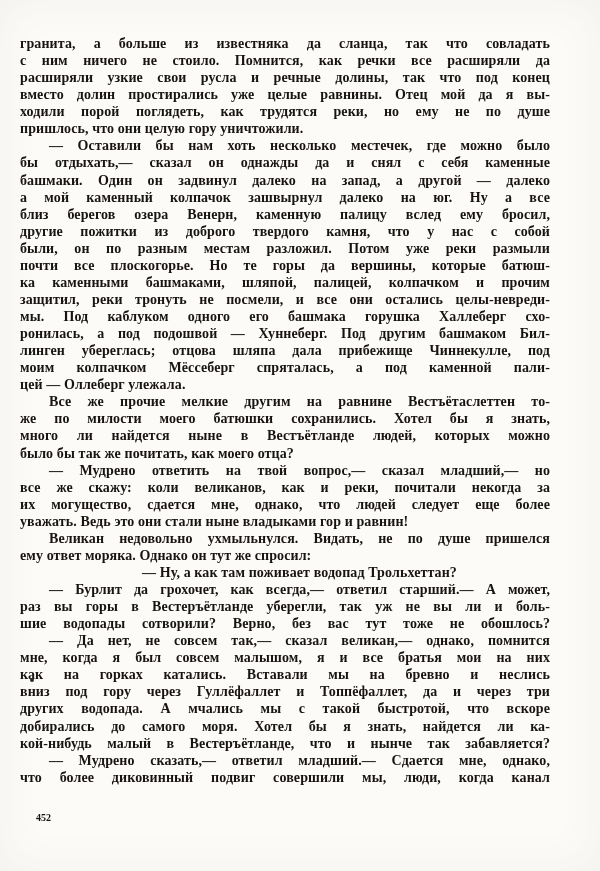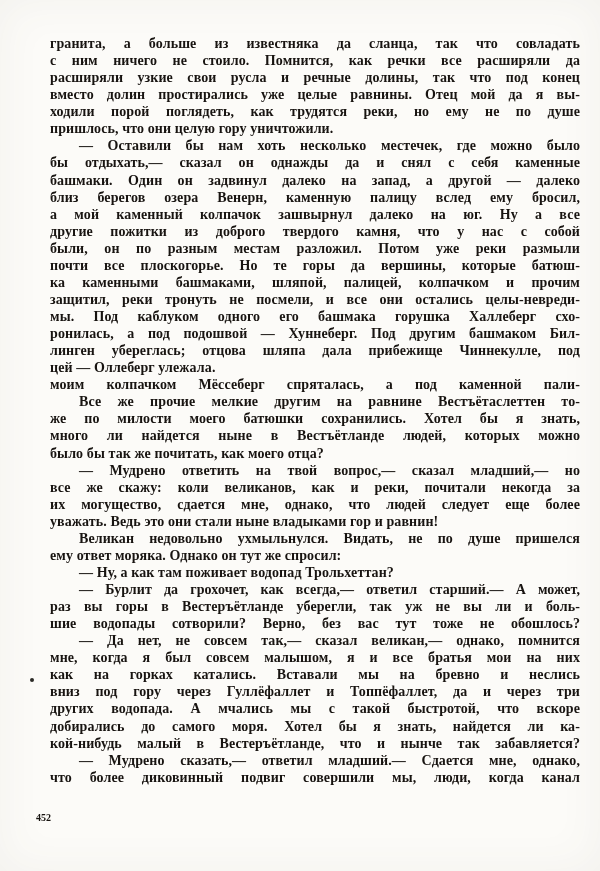--- a/index.html
+++ b/index.html
@@ -12,41 +12,41 @@
     position: relative;
     width: 600px;
     height: 871px;
     margin: 0 auto;
     background: #fcfbf8;
     box-shadow: inset 0 0 45px rgba(90, 85, 70, 0.06);
     overflow: hidden;
   }
   .text-block {
     position: absolute;
-    left: 50px;
+    left: 20px;
     top: 35px;
     width: 530px;
     color: #181411;
     font-size: 14px;
     font-weight: 700;
     letter-spacing: 0.1px;
   }
   .paragraph { margin: 0; padding: 0; }
   .line {
     line-height: 17.07px;
     height: 17.07px;
     white-space: nowrap;
     text-align: left;
   }
   .line.fill {
     white-space: normal;
     text-align: justify;
     text-align-last: justify;
   }
-  .line.indent { text-indent: 29px; }
+  .line.indent { text-indent: 29px; text-align: center; }
   .page-number {
     position: absolute;
     left: 36px;
     top: 812px;
     color: #181411;
     font-size: 10px;
     font-weight: 700;
   }
   .ink-speck {
     position: absolute;
@@ -68,32 +68,32 @@
         <div class="line fill">с ним ничего не стоило. Помнится, как речки все расширяли да</div>
         <div class="line fill">расширяли узкие свои русла и речные долины, так что под конец</div>
         <div class="line fill">вместо долин простирались уже целые равнины. Отец мой да я вы-</div>
         <div class="line fill">ходили порой поглядеть, как трудятся реки, но ему не по душе</div>
         <div class="line">пришлось, что они целую гору уничтожили.</div>
       </div>
       <div class="paragraph">
         <div class="line indent fill">— Оставили бы нам хоть несколько местечек, где можно было</div>
         <div class="line fill">бы отдыхать,— сказал он однажды да и снял с себя каменные</div>
         <div class="line fill">башмаки. Один он задвинул далеко на запад, а другой — далеко</div>
+        <div class="line fill">а мой каменный колпачок зашвырнул далеко на юг. Ну а все</div>
         <div class="line fill">близ берегов озера Венерн, каменную палицу вслед ему бросил,</div>
-        <div class="line fill">а мой каменный колпачок зашвырнул далеко на юг. Ну а все</div>
         <div class="line fill">другие пожитки из доброго твердого камня, что у нас с собой</div>
         <div class="line fill">были, он по разным местам разложил. Потом уже реки размыли</div>
         <div class="line fill">почти все плоскогорье. Но те горы да вершины, которые батюш-</div>
         <div class="line fill">ка каменными башмаками, шляпой, палицей, колпачком и прочим</div>
         <div class="line fill">защитил, реки тронуть не посмели, и все они остались целы-невреди-</div>
         <div class="line fill">мы. Под каблуком одного его башмака горушка Халлеберг схо-</div>
         <div class="line fill">ронилась, а под подошвой — Хуннеберг. Под другим башмаком Бил-</div>
         <div class="line fill">линген убереглась; отцова шляпа дала прибежище Чиннекулле, под</div>
+        <div class="line fill">моим колпачком Мёссеберг спряталась, а под каменной пали-</div>
         <div class="line">цей — Оллеберг улежала.</div>
-        <div class="line fill">моим колпачком Мёссеберг спряталась, а под каменной пали-</div>
       </div>
       <div class="paragraph">
         <div class="line indent fill">Все же прочие мелкие другим на равнине Вестъётаслеттен то-</div>
         <div class="line fill">же по милости моего батюшки сохранились. Хотел бы я знать,</div>
         <div class="line fill">много ли найдется ныне в Вестъётланде людей, которых можно</div>
         <div class="line">было бы так же почитать, как моего отца?</div>
       </div>
       <div class="paragraph">
         <div class="line indent fill">— Мудрено ответить на твой вопрос,— сказал младший,— но</div>
         <div class="line fill">все же скажу: коли великанов, как и реки, почитали некогда за</div>

